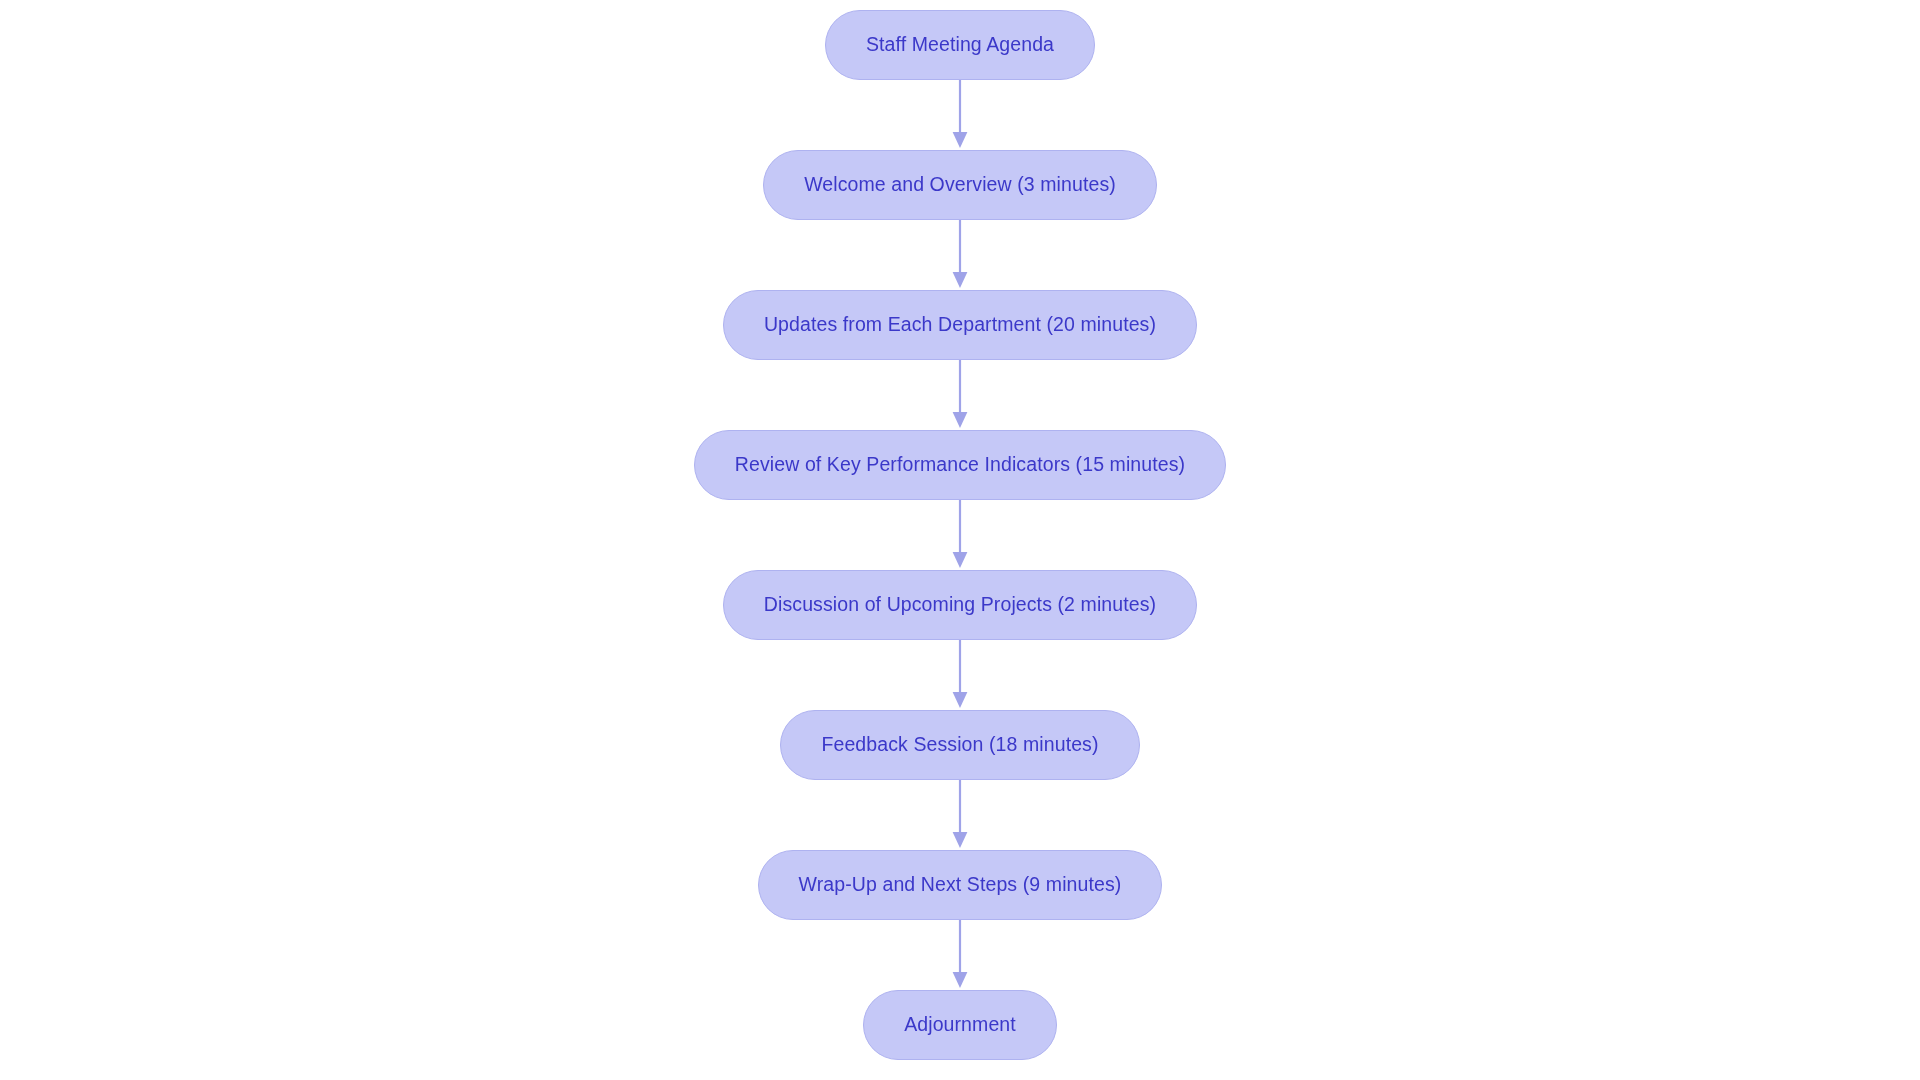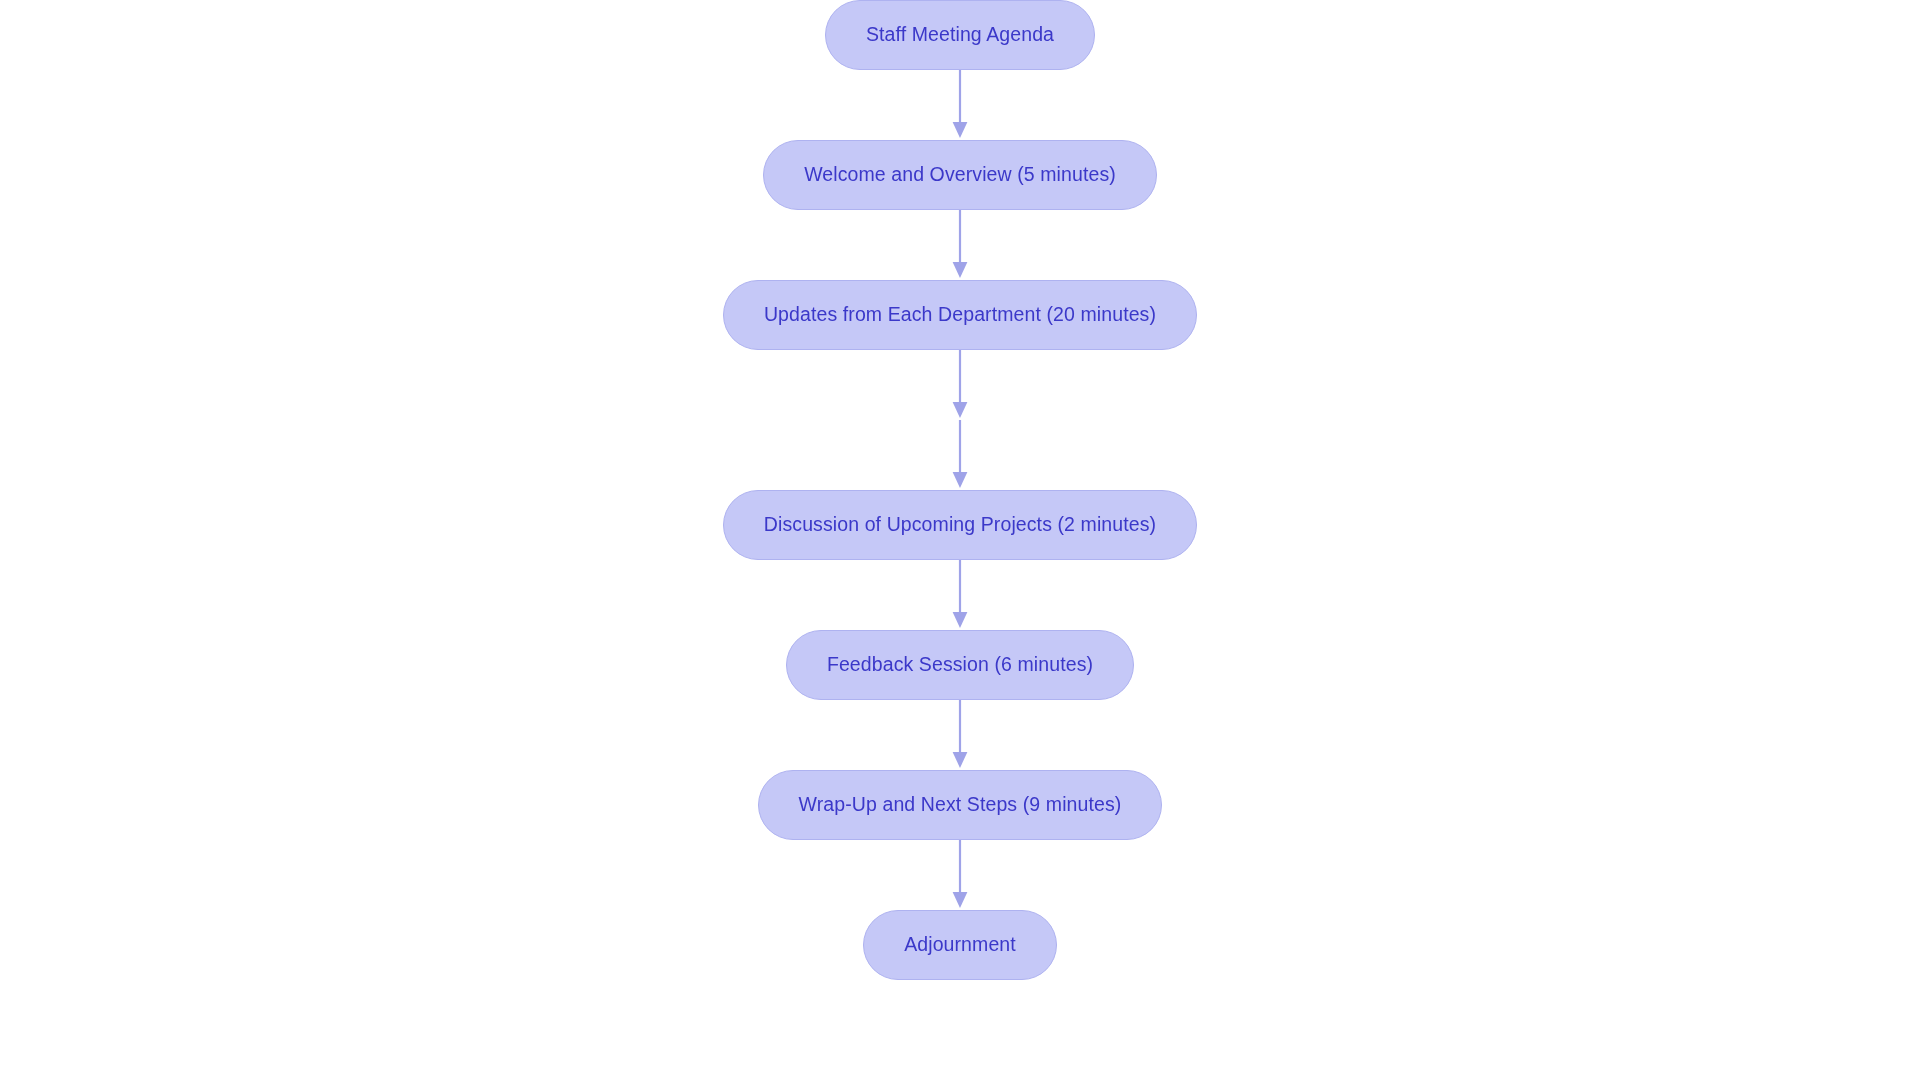--- a/index.html
+++ b/index.html
@@ -25,21 +25,21 @@
   .flow-column {
     position: absolute;
     left: 0;
     top: 0;
     width: 1920px;
     height: 1080px;
     display: flex;
     flex-direction: column;
     align-items: center;
     justify-content: flex-start;
-    padding-top: 0;
+    padding-top: 10px;
     box-sizing: border-box;
   }
 
   .flow-node {
     position: relative;
     display: flex;
     align-items: center;
     justify-content: center;
     box-sizing: border-box;
     height: 70px;
@@ -86,62 +86,65 @@
     </div>
 
     <div class="flow-edge">
       <svg viewBox="0 0 26 70" xmlns="http://www.w3.org/2000/svg" aria-hidden="true">
         <line x1="13" y1="0" x2="13" y2="54" stroke="#9fa3e8" stroke-width="2.2"></line>
         <polygon points="13,68 5.6,52 20.4,52" fill="#9fa3e8"></polygon>
       </svg>
     </div>
 
     <div class="flow-node">
-      <span class="flow-node-label">Welcome and Overview (5 minutes)</span>
+      <span class="flow-node-label">Welcome and Overview (3 minutes)</span>
     </div>
 
     <div class="flow-edge">
       <svg viewBox="0 0 26 70" xmlns="http://www.w3.org/2000/svg" aria-hidden="true">
         <line x1="13" y1="0" x2="13" y2="54" stroke="#9fa3e8" stroke-width="2.2"></line>
         <polygon points="13,68 5.6,52 20.4,52" fill="#9fa3e8"></polygon>
       </svg>
     </div>
 
     <div class="flow-node">
       <span class="flow-node-label">Updates from Each Department (20 minutes)</span>
     </div>
 
     <div class="flow-edge">
       <svg viewBox="0 0 26 70" xmlns="http://www.w3.org/2000/svg" aria-hidden="true">
         <line x1="13" y1="0" x2="13" y2="54" stroke="#9fa3e8" stroke-width="2.2"></line>
         <polygon points="13,68 5.6,52 20.4,52" fill="#9fa3e8"></polygon>
       </svg>
     </div>
 
+    <div class="flow-node">
+      <span class="flow-node-label">Review of Key Performance Indicators (15 minutes)</span>
+    </div>
 
     <div class="flow-edge">
       <svg viewBox="0 0 26 70" xmlns="http://www.w3.org/2000/svg" aria-hidden="true">
         <line x1="13" y1="0" x2="13" y2="54" stroke="#9fa3e8" stroke-width="2.2"></line>
         <polygon points="13,68 5.6,52 20.4,52" fill="#9fa3e8"></polygon>
       </svg>
     </div>
 
     <div class="flow-node">
       <span class="flow-node-label">Discussion of Upcoming Projects (2 minutes)</span>
     </div>
 
     <div class="flow-edge">
       <svg viewBox="0 0 26 70" xmlns="http://www.w3.org/2000/svg" aria-hidden="true">
         <line x1="13" y1="0" x2="13" y2="54" stroke="#9fa3e8" stroke-width="2.2"></line>
         <polygon points="13,68 5.6,52 20.4,52" fill="#9fa3e8"></polygon>
       </svg>
     </div>
 
     <div class="flow-node">
-      <span class="flow-node-label">Feedback Session (6 minutes)</span>
+      <span class="flow-node-label">Feedback Session (18 minutes)</span>
     </div>
 
     <div class="flow-edge">
       <svg viewBox="0 0 26 70" xmlns="http://www.w3.org/2000/svg" aria-hidden="true">
         <line x1="13" y1="0" x2="13" y2="54" stroke="#9fa3e8" stroke-width="2.2"></line>
         <polygon points="13,68 5.6,52 20.4,52" fill="#9fa3e8"></polygon>
       </svg>
     </div>
 
     <div class="flow-node">

